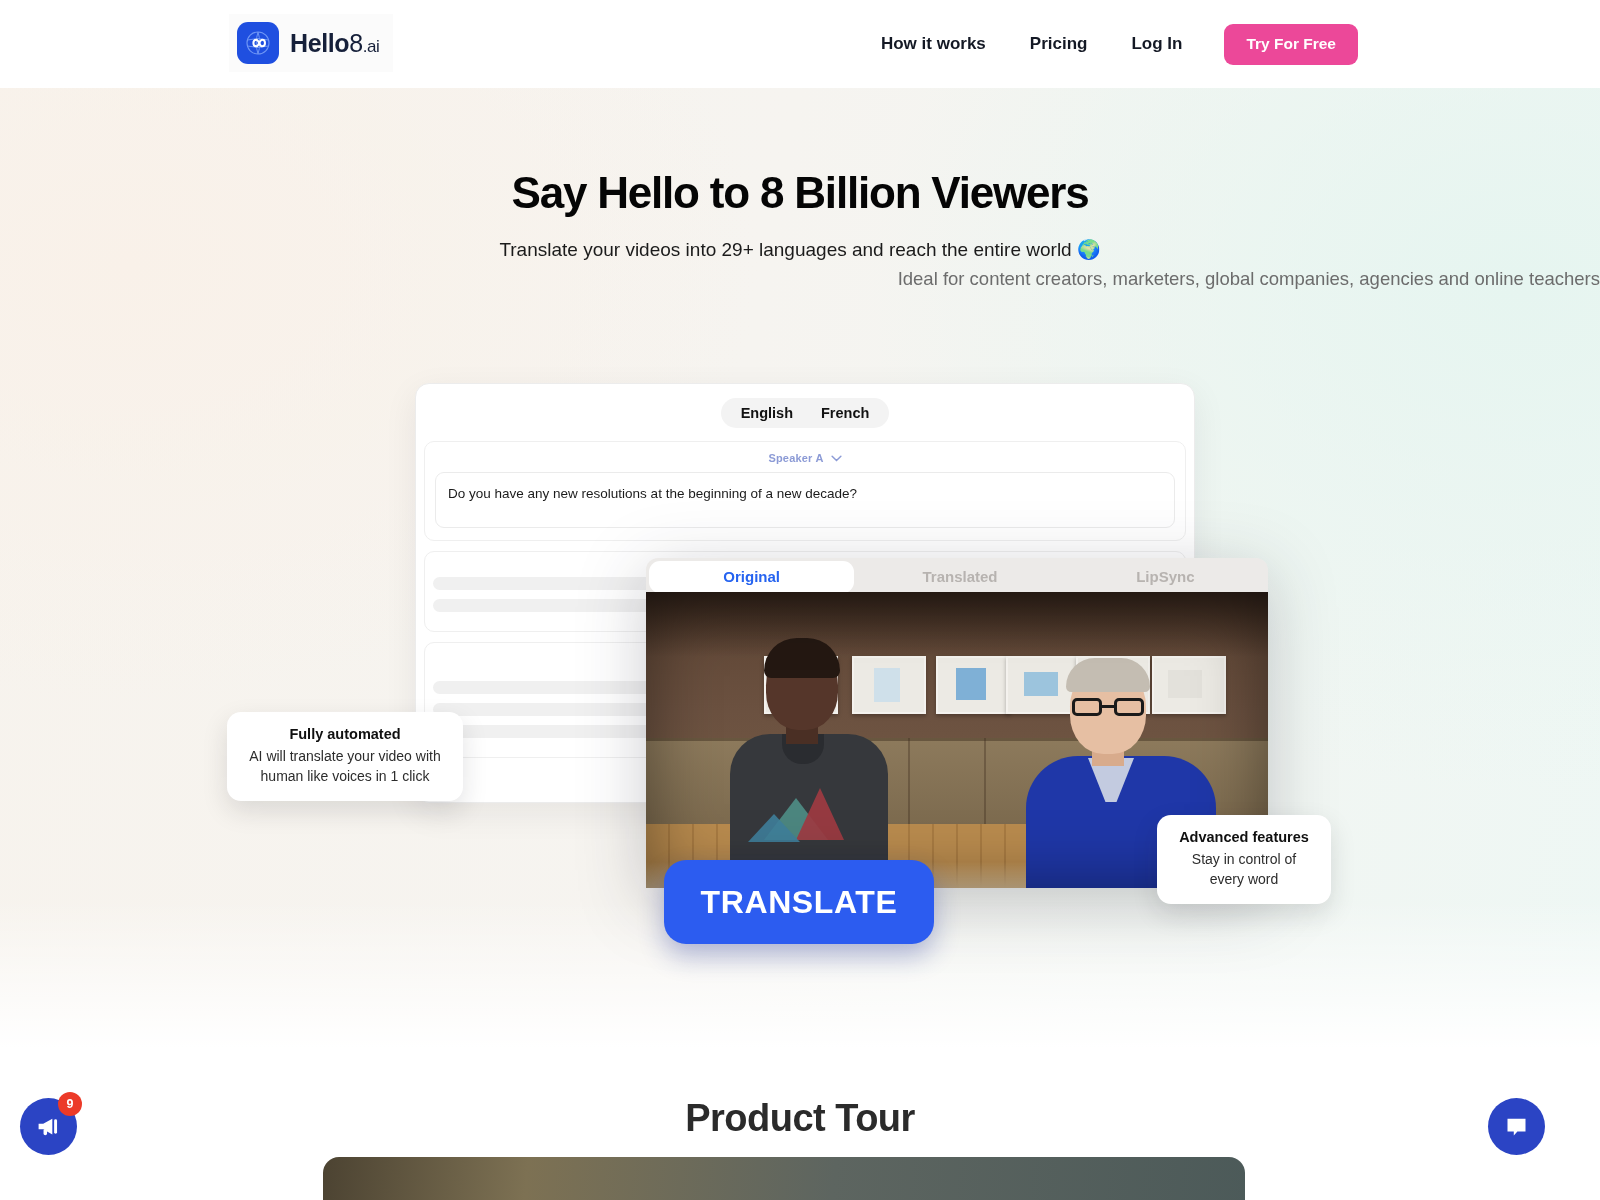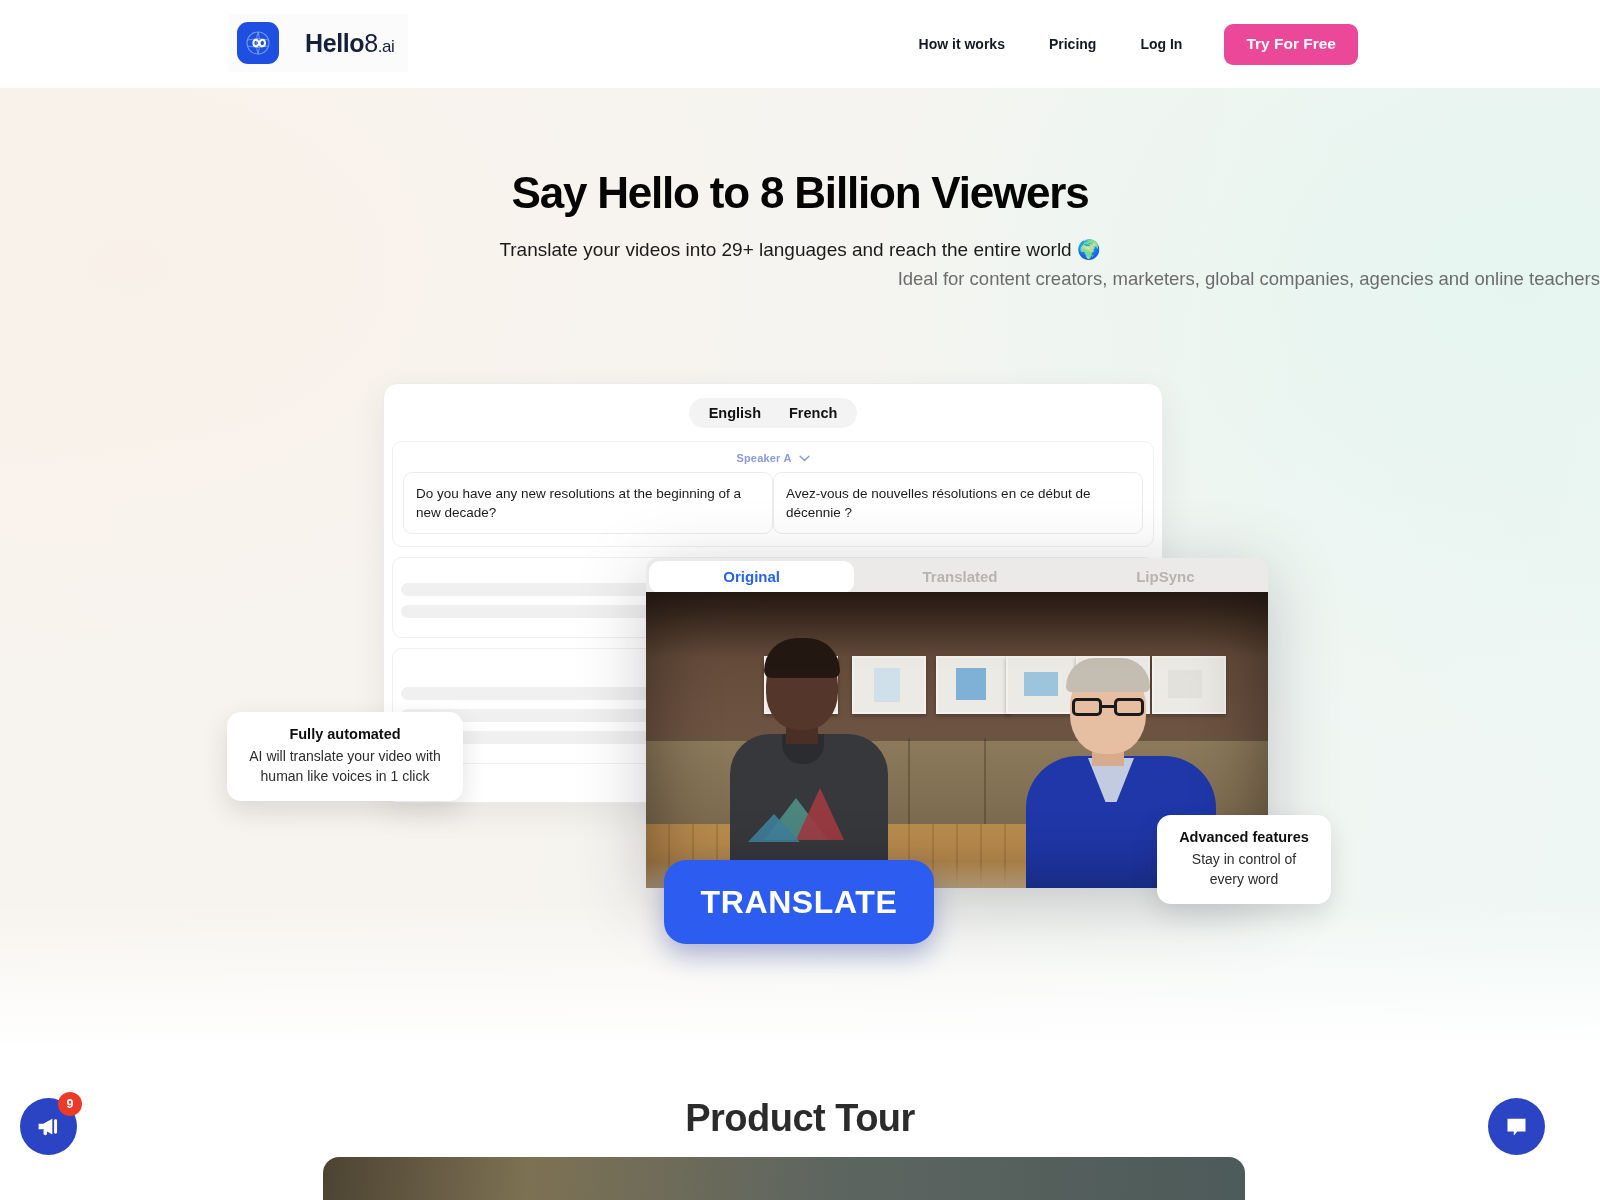--- a/index.html
+++ b/index.html
@@ -12,36 +12,36 @@
 
   
   .header {
     position: absolute; top: 0; left: 0;
     width: 1600px; height: 88px;
     background: #ffffff; z-index: 60;
     display: flex; align-items: center;
   }
   .logo-wrap {
     position: absolute; left: 229px; top: 14px;
-    display: flex; align-items: center; gap: 26px;
+    display: flex; align-items: center; gap: 11px;
     padding: 8px 14px 8px 8px;
     background: #fbfbfb;
   }
   .logo-mark {
     width: 42px; height: 42px; border-radius: 11px;
     background: #1f4fe0; position: relative;
     display: flex; align-items: center; justify-content: center;
   }
   .logo-text { font-size: 25px; font-weight: 700; color: #16203a; letter-spacing: -0.4px; white-space: nowrap; }
   .logo-text .eight { font-weight: 500; color: #16203a; }
   .logo-text .ai { font-size: 17px; font-weight: 500; color: #16203a; }
 
   .nav { position: absolute; right: 242px; top: 22px; display: flex; align-items: center; gap: 0; }
   .nav-link {
-    font-size: 14px; font-weight: 700; color: #141925;
+    font-size: 17px; font-weight: 700; color: #141925;
     padding: 0 22px; cursor: pointer; white-space: nowrap; line-height: 44px;
   }
   .cta-btn {
     margin-left: 20px; background: #ec4899; color: #fff;
     font-size: 15.5px; font-weight: 700; border: none;
     border-radius: 9px; padding: 0 22px; height: 41px;
     cursor: pointer; white-space: nowrap;
     font-family: "Liberation Sans", sans-serif;
   }
 
@@ -68,21 +68,21 @@
     position: absolute; top: 238px; left: 0; width: 1600px;
     text-align: center; font-size: 19px; color: #1b1b1b; font-weight: 400;
   }
   .hero-sub2 {
     position: absolute; top: 268px; left: 0; width: 1600px;
     text-align: right; font-size: 18.5px; color: #6c6c6c; font-weight: 400;
   }
 
   
   .transcript-card {
-    position: absolute; left: 383px; top: 383px;
+    position: absolute; left: 415px; top: 383px;
     width: 780px; height: 420px;
     background: #ffffff; border: 1px solid #ececec;
     border-radius: 14px; box-shadow: 0 10px 34px rgba(30,30,40,.07);
     overflow: hidden; z-index: 10;
   }
   .lang-toggle-row { height: 57px; display: flex; align-items: center; justify-content: center; }
   .lang-toggle {
     background: #f3f3f3; border-radius: 18px; height: 30px;
     display: flex; align-items: center; padding: 0 6px;
   }
@@ -272,21 +272,20 @@
 
     <div class="seg">
       <div class="seg-speaker">
         <span>Speaker A</span>
         <svg class="chev" viewBox="0 0 12 8">
           <path d="M1 1.5 L6 6.3 L11 1.5" fill="none" stroke="#8c9bd6" stroke-width="1.7" stroke-linecap="round"></path>
         </svg>
       </div>
       <div class="seg-cols">
         <div class="seg-box">Do you have any new resolutions at the beginning of a new decade?</div>
-        <div class="seg-box">Avez-vous de nouvelles résolutions en ce début de décennie ?</div>
       </div>
     </div>
 
     <div class="seg seg-body-sk">
       <div class="sk" style="width:92%"></div>
       <div class="sk" style="width:92%"></div>
     </div>
 
     <div class="seg seg-body-sk">
       <div class="sk" style="width:92%;margin-top:22px"></div>

